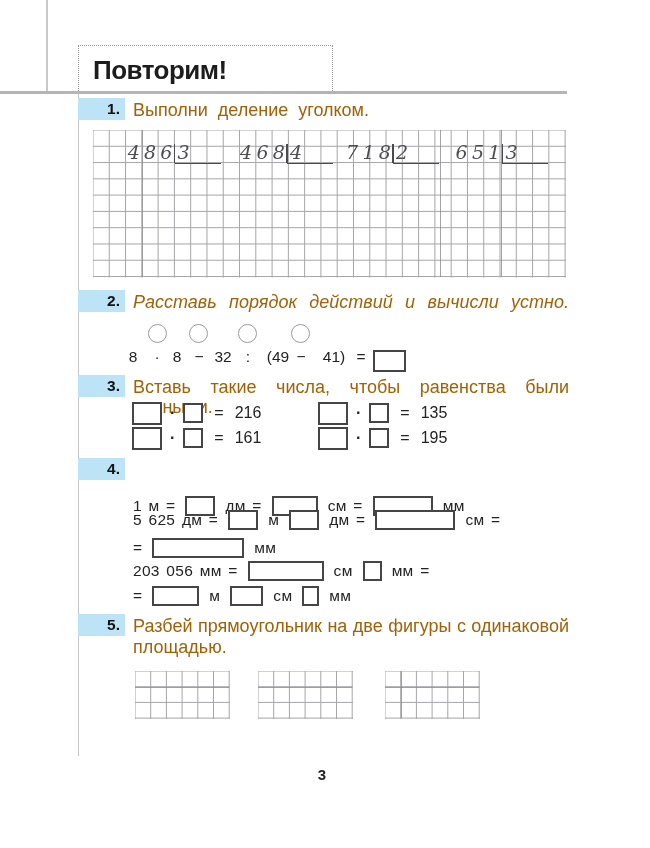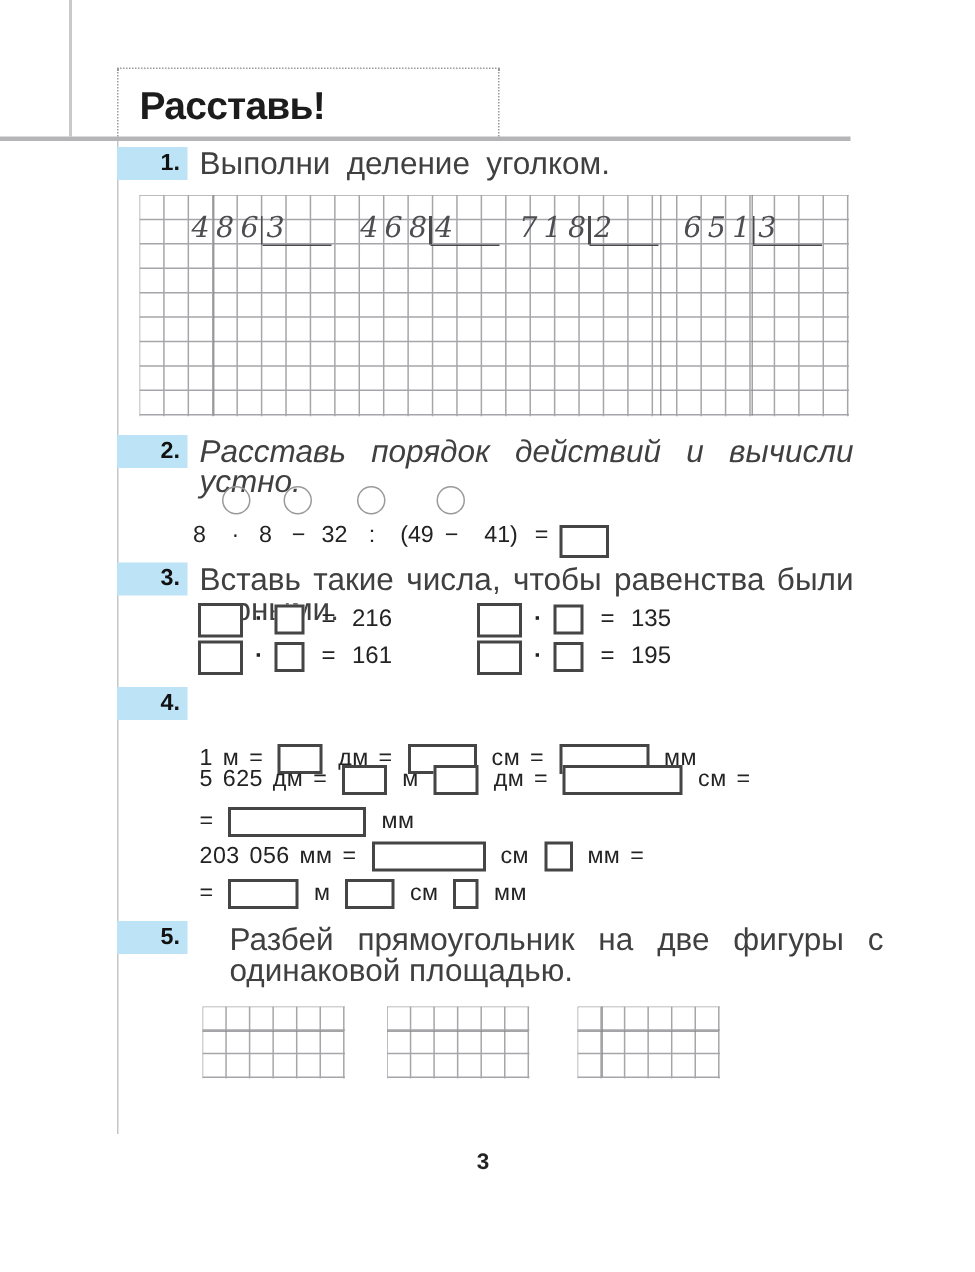--- a/index.html
+++ b/index.html
@@ -9,21 +9,21 @@
   *{margin:0;padding:0;box-sizing:border-box}
   html,body{background:#fff}
   body{width:650px;height:848px;position:relative;overflow:hidden;
        font-family:"Liberation Sans",sans-serif;color:var(--ink);}
   .abs{position:absolute}
   .decor-line{background:var(--rule)}
   .title-box{border-top:1px dotted #9a9a9a;border-left:1px dotted #9a9a9a;border-right:1px dotted #9a9a9a}
   .page-title{font-size:26px;font-weight:bold;letter-spacing:-0.5px;color:#1c1c1c;white-space:nowrap}
   .chip{background:var(--hl);font-weight:bold;font-size:15.5px;color:#111;
         text-align:right;padding-right:5px;line-height:22px}
-  .heading{font-size:21px;line-height:20px;color:#404040;word-spacing:5px}
+  .heading{font-size:18px;line-height:20px;color:#a16207;word-spacing:5px}
   .just{text-align:justify;text-align-last:justify;word-spacing:normal}
   .just2{text-align:justify;word-spacing:normal;line-height:21px}
   .hw{font-family:"DejaVu Serif",serif;font-style:italic;font-size:19px;
       color:var(--hw);text-align:center;line-height:20px}
   .dline{background:#4a4a4e}
   .artifact{background:var(--artifact);opacity:.75}
   .circle{border:1.3px solid #9a9a9a;border-radius:50%;background:transparent}
   .tok{font-size:15.5px;color:#222;white-space:nowrap;transform:translateX(-50%)}
   .box{border:2px solid var(--boxb);background:#fff}
   .eqrow{display:flex;align-items:center}
@@ -35,34 +35,34 @@
   svg{display:block}
 </style>
 </head>
 <body>
 
 <div class="abs decor-line" style="left:46px;top:0;width:1.6px;height:91px;background:#c9c9cb"></div>
 <div class="abs decor-line" style="left:0;top:91px;width:567px;height:2.6px"></div>
 <div class="abs title-box" style="left:78px;top:45px;width:255px;height:46px"></div>
 <div class="abs decor-line" style="left:78px;top:93.6px;width:1.2px;height:662px;background:#c6c6c8"></div>
 
-<div class="abs page-title" style="left:93px;top:55px">Расставь!</div>
+<div class="abs page-title" style="left:93px;top:55px">Повторим!</div>
 
 <div class="abs pnum" style="left:310px;top:766px;width:24px">3</div>
 
 <div id="layer" class="abs" style="left:0;top:0;width:650px;height:848px">
     <div class="chip abs" style="left: 78px; top: 98px; width: 47px; height: 22px;">1.</div>
     <div class="heading abs" style="left: 133px; top: 100px; width: 436px;">Выполни деление уголком.</div>
     <div class="chip abs" style="left: 78px; top: 290px; width: 47px; height: 22px;">2.</div>
     <div class="heading just abs" style="left: 133px; top: 292px; width: 436px; font-style: italic;">Расставь порядок действий и вычисли устно.</div>
     <div class="chip abs" style="left: 78px; top: 375px; width: 47px; height: 22px;">3.</div>
     <div class="heading just abs" style="left: 133px; top: 377px; width: 436px;">Вставь такие числа, чтобы равенства были верными.</div>
     <div class="chip abs" style="left: 78px; top: 458px; width: 47px; height: 22px;">4.</div>
     <div class="chip abs" style="left: 78px; top: 614px; width: 47px; height: 22px;">5.</div>
-    <div class="heading just2 abs" style="left: 133px; top: 616px; width: 436px; margin-left: 20px;">Разбей прямоугольник на две фигуры с одинаковой площадью.</div>
+    <div class="heading just2 abs" style="left: 133px; top: 616px; width: 436px;">Разбей прямоугольник на две фигуры с одинаковой площадью.</div>
     <div class="abs" style="left: 93px; top: 130px; width: 473.12px; height: 147.52px;">
       <svg width="473.12" height="147.52">
         <line x1="0" y1="0" x2="0" y2="147.52" stroke="#a6a6aa" stroke-width="1"></line>
         <line x1="16.28" y1="0" x2="16.28" y2="147.52" stroke="#a6a6aa" stroke-width="1"></line>
         <line x1="32.56" y1="0" x2="32.56" y2="147.52" stroke="#a6a6aa" stroke-width="1"></line>
         <line x1="48.84" y1="0" x2="48.84" y2="147.52" stroke="#a6a6aa" stroke-width="1"></line>
         <line x1="65.12" y1="0" x2="65.12" y2="147.52" stroke="#a6a6aa" stroke-width="1"></line>
         <line x1="81.4" y1="0" x2="81.4" y2="147.52" stroke="#a6a6aa" stroke-width="1"></line>
         <line x1="97.68" y1="0" x2="97.68" y2="147.52" stroke="#a6a6aa" stroke-width="1"></line>
         <line x1="113.96000000000001" y1="0" x2="113.96000000000001" y2="147.52" stroke="#a6a6aa" stroke-width="1"></line>

